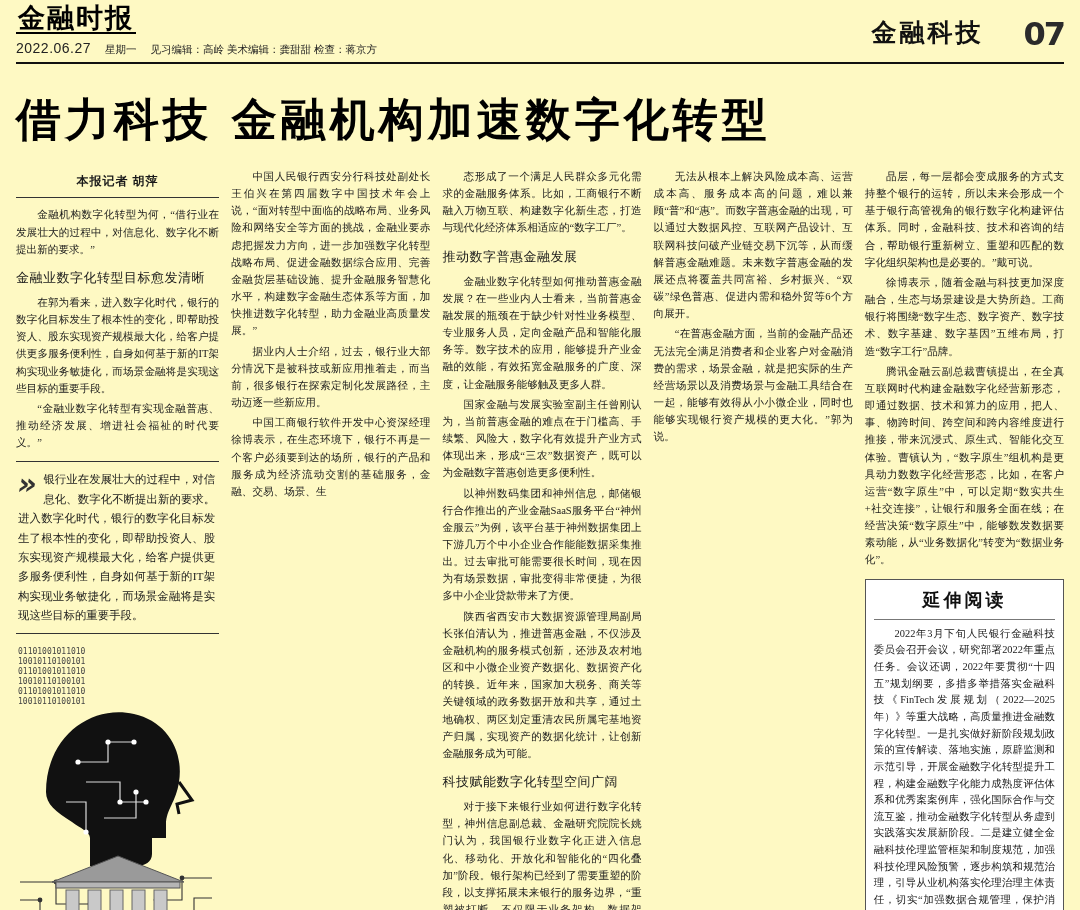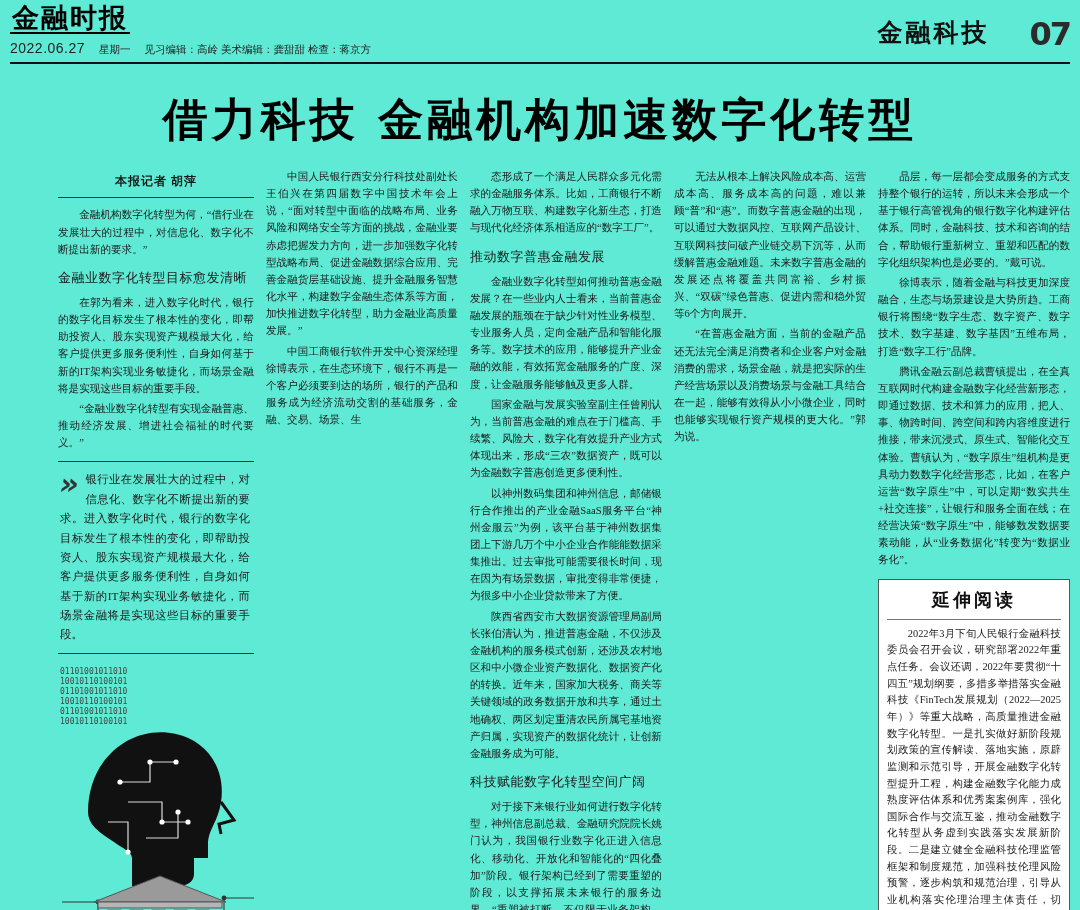--- a/index.html
+++ b/index.html
@@ -12,23 +12,23 @@
     width: 1080px;
     height: 910px;
     overflow: hidden;
     position: relative;
     color: #111;
   }
   .page {
     position: relative;
     width: 1080px;
     height: 910px;
-    background: #5eead4;
+    background: #fef9c3;
     box-sizing: border-box;
-    padding: 0 10px;
+    padding: 0 16px;
   }
   
   .masthead {
     position: relative;
     height: 62px;
     border-bottom: 2px solid #111;
     display: flex;
     align-items: flex-start;
     justify-content: space-between;
   }
@@ -72,21 +72,21 @@
     font-family: "DejaVu Sans", sans-serif;
     font-weight: bold;
     font-size: 32px;
     color: #2b2b2b;
     line-height: .9;
     letter-spacing: -2px;
     margin-left: 32px;
   }
   
   .headline-band {
-    text-align: center;
+    text-align: left;
     padding: 26px 0 18px 0;
   }
   .headline {
     font-family: "DejaVu Serif", serif;
     font-weight: bold;
     font-size: 45px;
     letter-spacing: 4px;
     color: #000;
   }
   
@@ -97,21 +97,21 @@
   }
   .col {
     width: 0;
     flex: 1 1 0;
     position: relative;
     font-size: 10.6px;
     line-height: 1.62;
     text-align: justify;
     color: #1a1a1a;
   }
-  .col.c1 { flex: 1.02 1 0; margin-left: 48px; }
+  .col.c1 { flex: 1.02 1 0; }
   .col.c5 { flex: 1.0 1 0; }
   .byline {
     text-align: center;
     font-weight: bold;
     font-size: 12px;
     padding: 4px 0 6px 0;
     border-bottom: 1px solid #333;
     margin-bottom: 8px;
     letter-spacing: 1px;
   }
@@ -281,20 +281,21 @@
             <rect x="40" y="284" width="124" height="7" fill="#b0b0b0" stroke="#555" stroke-width="1"></rect>
             <rect x="32" y="291" width="140" height="8" fill="#9e9e9e" stroke="#555" stroke-width="1"></rect>
           </g>
         </svg>
 
       </div>
     </div>
 
     <div class="col c2">
       <p class="para">中国人民银行西安分行科技处副处长王伯兴在第四届数字中国技术年会上说，“面对转型中面临的战略布局、业务风险和网络安全等方面的挑战，金融业要赤虑把握发力方向，进一步加强数字化转型战略布局、促进金融数据综合应用、完善金融货层基础设施、提升金融服务智慧化水平，构建数字金融生态体系等方面，加快推进数字化转型，助力金融业高质量发展。”</p>
+      <p class="para">据业内人士介绍，过去，银行业大部分情况下是被科技或新应用推着走，而当前，很多银行在探索定制化发展路径，主动迈逐一些新应用。</p>
       <p class="para">中国工商银行软件开发中心资深经理徐博表示，在生态环境下，银行不再是一个客户必须要到达的场所，银行的产品和服务成为经济流动交割的基础服务，金融、交易、场景、生</p>
     </div>
 
     <div class="col c3">
       <p class="para">态形成了一个满足人民群众多元化需求的金融服务体系。比如，工商银行不断融入万物互联、构建数字化新生态，打造与现代化经济体系相适应的“数字工厂”。</p>
       <h3 class="sub">推动数字普惠金融发展</h3>
       <p class="para">金融业数字化转型如何推动普惠金融发展？在一些业内人士看来，当前普惠金融发展的瓶颈在于缺少针对性业务模型、专业服务人员，定向金融产品和智能化服务等。数字技术的应用，能够提升产业金融的效能，有效拓宽金融服务的广度、深度，让金融服务能够触及更多人群。</p>
       <p class="para">国家金融与发展实验室副主任曾刚认为，当前普惠金融的难点在于门槛高、手续繁、风险大，数字化有效提升产业方式体现出来，形成“三农”数据资产，既可以为金融数字普惠创造更多便利性。</p>
       <p class="para">以神州数码集团和神州信息，邮储银行合作推出的产业金融SaaS服务平台“神州金服云”为例，该平台基于神州数据集团上下游几万个中小企业合作能能数据采集推出。过去审批可能需要很长时间，现在因为有场景数据，审批变得非常便捷，为很多中小企业贷款带来了方便。</p>
       <p class="para">陕西省西安市大数据资源管理局副局长张伯清认为，推进普惠金融，不仅涉及金融机构的服务模式创新，还涉及农村地区和中小微企业资产数据化、数据资产化的转换。近年来，国家加大税务、商关等关键领域的政务数据开放和共享，通过土地确权、两区划定重清农民所属宅基地资产归属，实现资产的数据化统计，让创新金融服务成为可能。</p>

